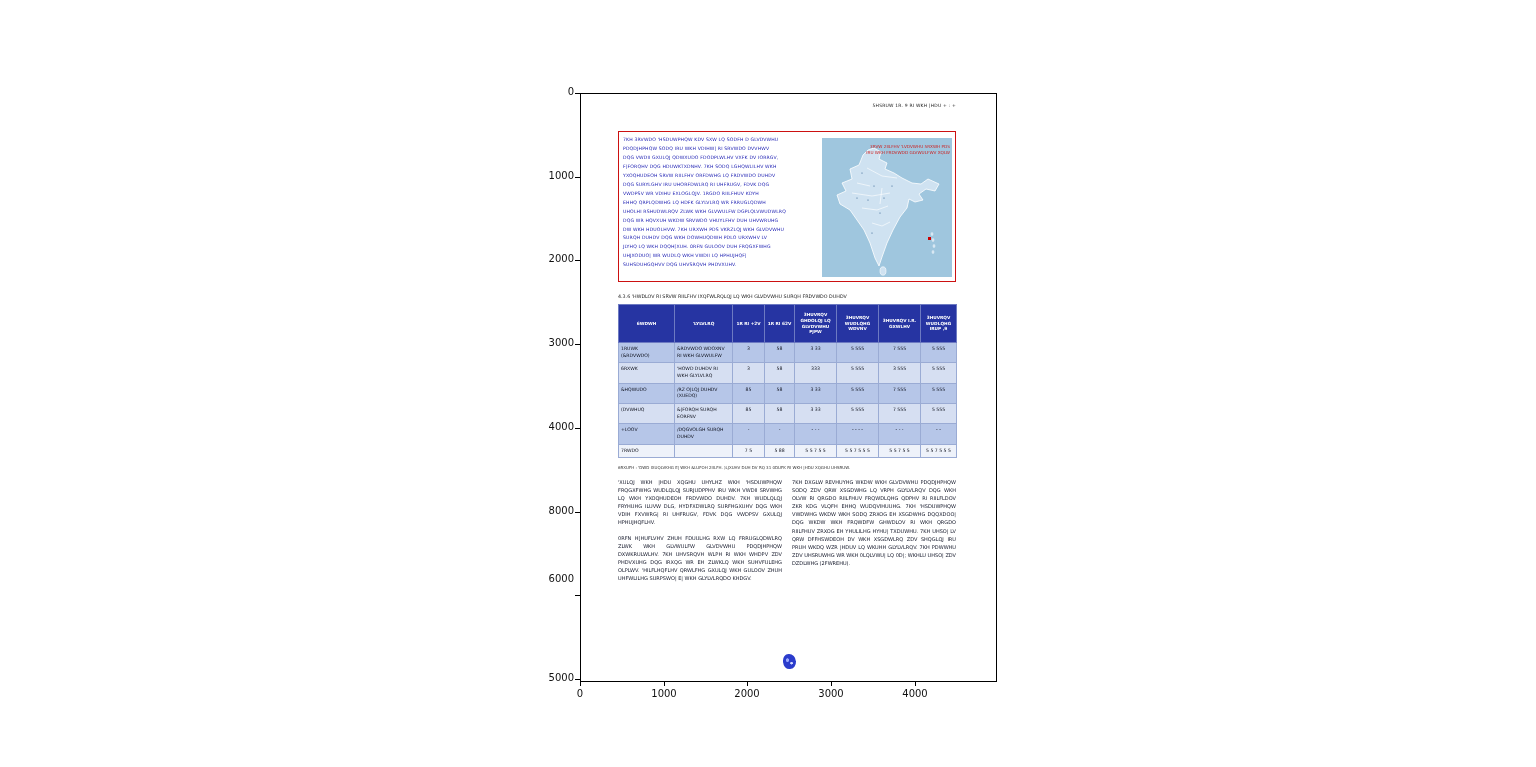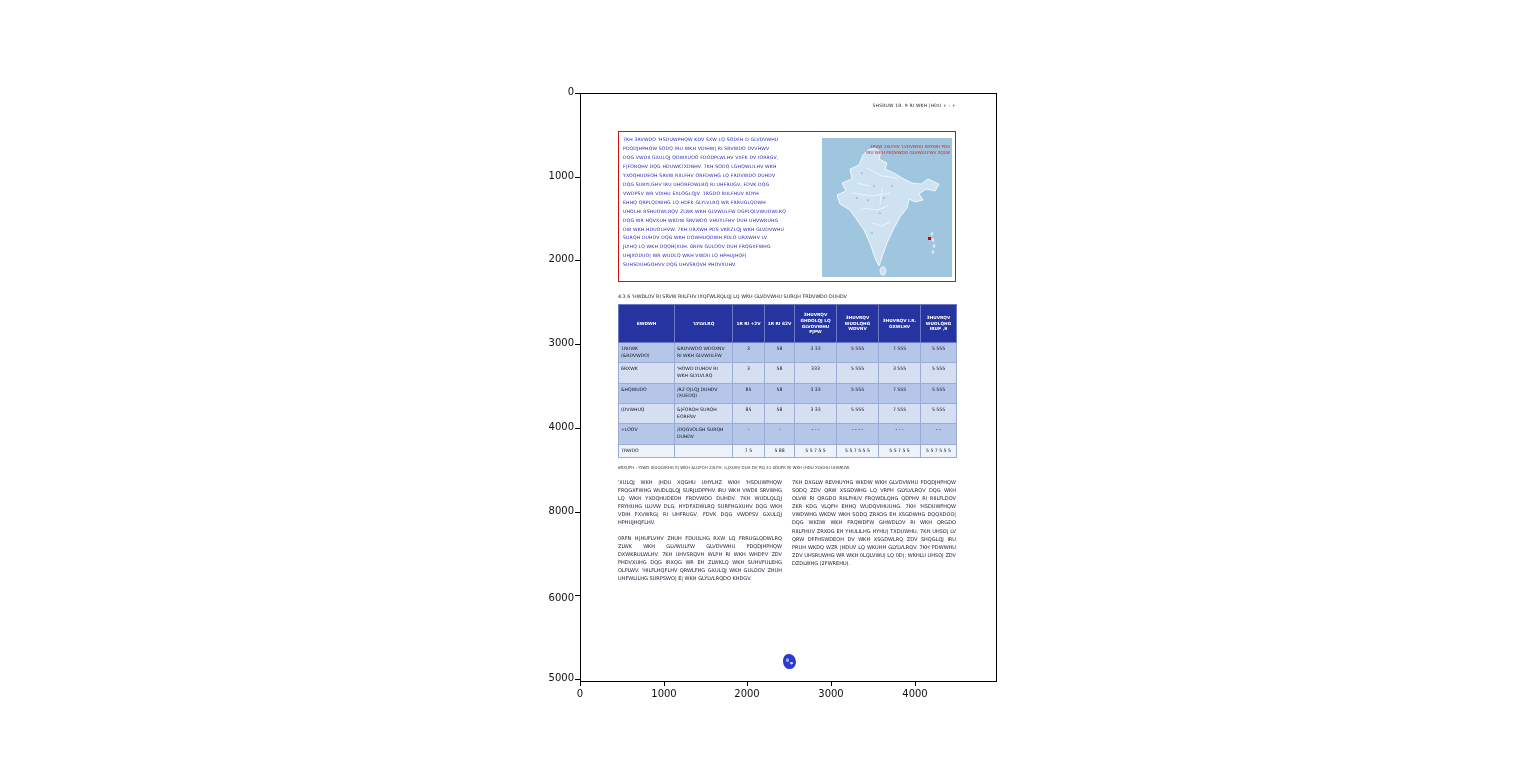--- a/index.html
+++ b/index.html
@@ -75,21 +75,21 @@
   <div class="ymark" style="top:512px"></div>
   <div class="ymark" style="top:595px"></div>
   <div class="ymark" style="top:679px"></div>
 
   <div class="tick-label ytick" style="left:534px;top:86px">0</div>
   <div class="tick-label ytick" style="left:534px;top:170px">1000</div>
   <div class="tick-label ytick" style="left:534px;top:253px">2000</div>
   <div class="tick-label ytick" style="left:534px;top:337px">3000</div>
   <div class="tick-label ytick" style="left:534px;top:421px">4000</div>
   <div class="tick-label ytick" style="left:534px;top:505px">8000</div>
-  <div class="tick-label ytick" style="left:534px;top:592px">6000</div>
+  <div class="tick-label ytick" style="left:534px;top:573px">6000</div>
   <div class="tick-label ytick" style="left:534px;top:672px">5000</div>
 
   <div class="xmark" style="left:580px"></div>
   <div class="xmark" style="left:664px"></div>
   <div class="xmark" style="left:747px"></div>
   <div class="xmark" style="left:831px"></div>
   <div class="xmark" style="left:915px"></div>
 
   <div class="tick-label xtick" style="left:558px;top:688px">0</div>
   <div class="tick-label xtick" style="left:642px;top:688px">1000</div>

